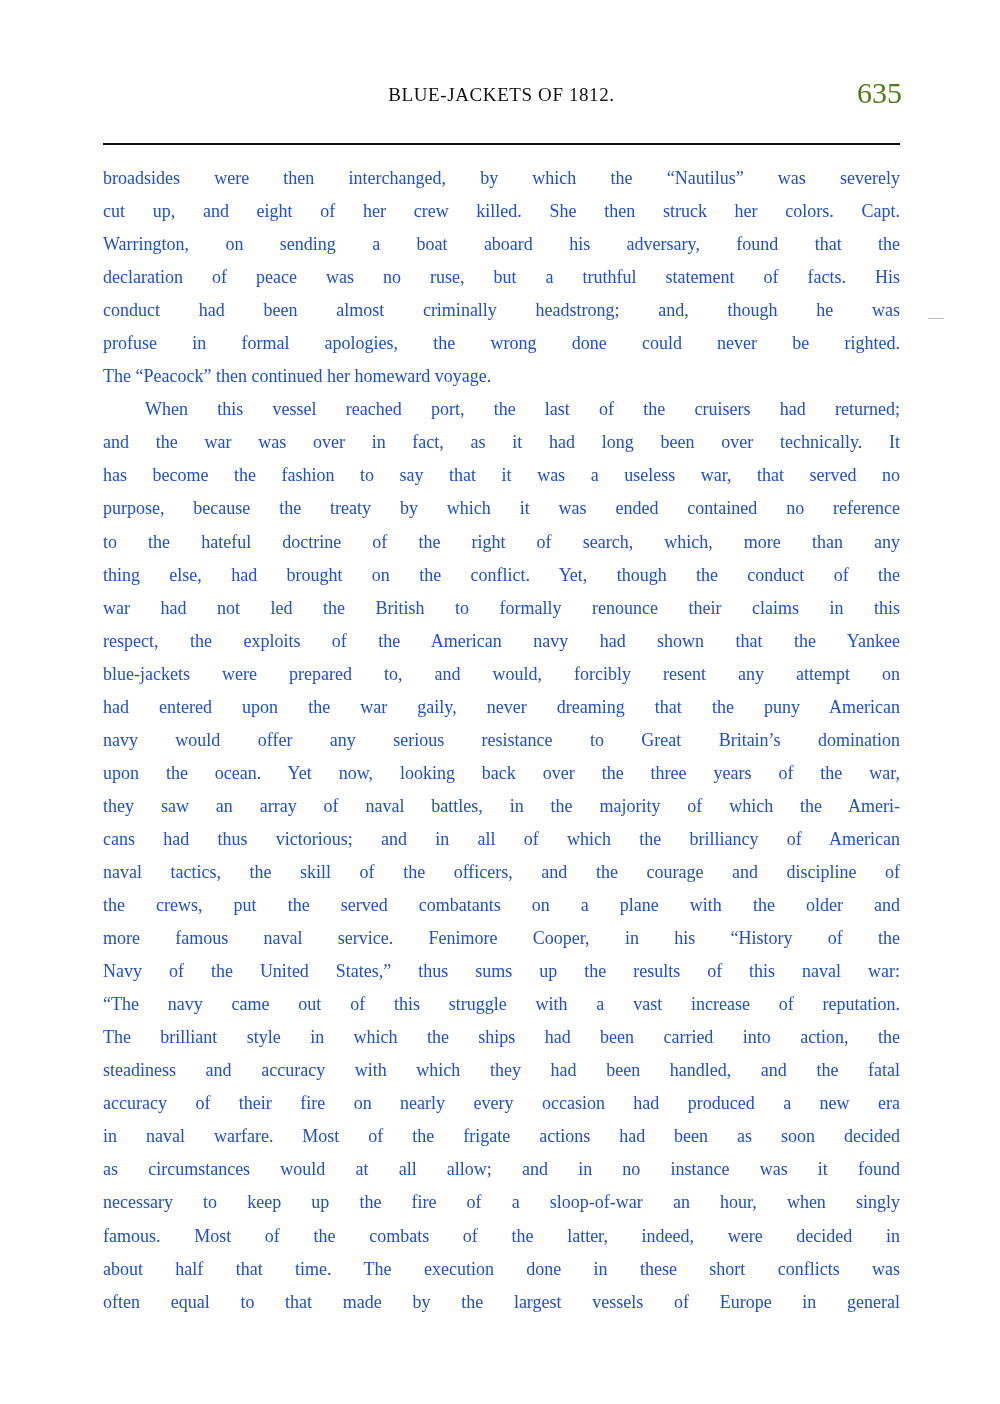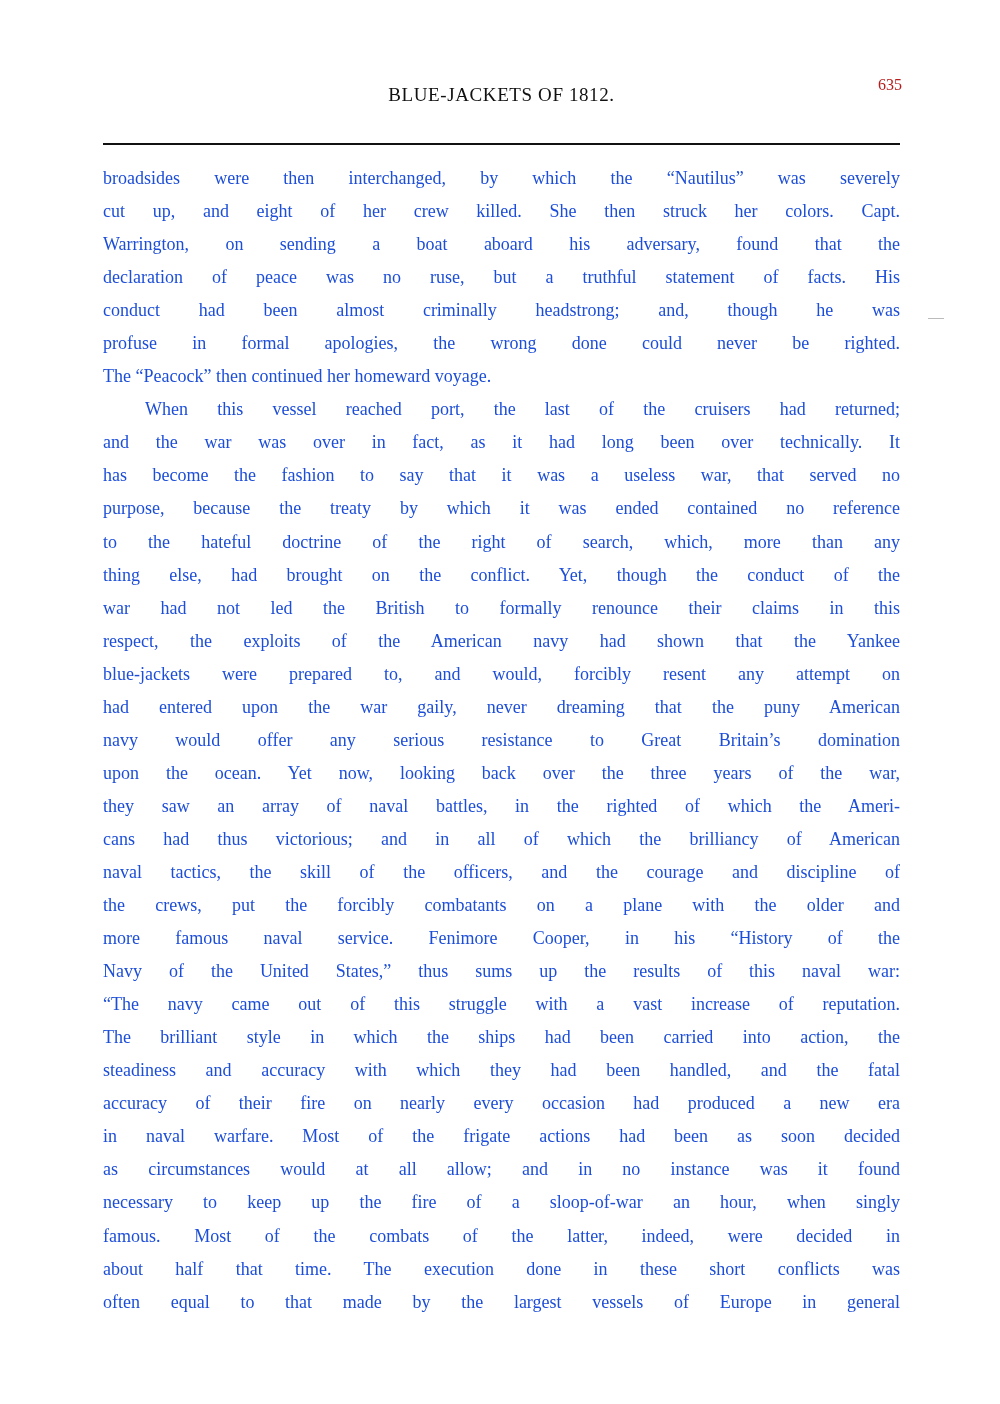--- a/index.html
+++ b/index.html
@@ -35,22 +35,22 @@
       top: 8px;
       text-align: center;
       font-size: 19px;
       letter-spacing: 0.6px;
       color: #111;
     }
     .page-number {
       position: absolute;
       right: -2px;
       top: 0px;
-      font-size: 16px;
-      color: #b91c1c;
+      font-size: 30px;
+      color: #4d7c0f;
     }
     .head-rule {
       position: absolute;
       top: 143px;
       left: 103px;
       width: 797px;
       height: 0;
       border-top: 2px solid #111;
     }
     .body-text {
@@ -115,24 +115,24 @@
       <span class="line">has become the fashion to say that it was a useless war, that served no</span>
       <span class="line">purpose, because the treaty by which it was ended contained no reference</span>
       <span class="line">to the hateful doctrine of the right of search, which, more than any</span>
       <span class="line">thing else, had brought on the conflict.  Yet, though the conduct of the</span>
       <span class="line">war had not led the British to formally renounce their claims in this</span>
       <span class="line">respect, the exploits of the American navy had shown that the Yankee</span>
       <span class="line">blue-jackets were prepared to, and would, forcibly resent any attempt on</span>
       <span class="line">had entered upon the war gaily, never dreaming that the puny American</span>
       <span class="line">navy would offer any serious resistance to Great Britain’s domination</span>
       <span class="line">upon the ocean.  Yet now, looking back over the three years of the war,</span>
-      <span class="line">they saw an array of naval battles, in the righted of which the Ameri-</span>
+      <span class="line">they saw an array of naval battles, in the majority of which the Ameri-</span>
       <span class="line">cans had thus victorious; and in all of which the brilliancy of American</span>
       <span class="line">naval tactics, the skill of the officers, and the courage and discipline of</span>
-      <span class="line">the crews, put the forcibly combatants on a plane with the older and</span>
+      <span class="line">the crews, put the served combatants on a plane with the older and</span>
       <span class="line">more famous naval service.  Fenimore Cooper, in his “History of the</span>
       <span class="line">Navy of the United States,” thus sums up the results of this naval war:</span>
       <span class="line">“The navy came out of this struggle with a vast increase of reputation.</span>
       <span class="line">The brilliant style in which the ships had been carried into action, the</span>
       <span class="line">steadiness and accuracy with which they had been handled, and the fatal</span>
       <span class="line">accuracy of their fire on nearly every occasion had produced a new era</span>
       <span class="line">in naval warfare.  Most of the frigate actions had been as soon decided</span>
       <span class="line">as circumstances would at all allow; and in no instance was it found</span>
       <span class="line">necessary to keep up the fire of a sloop-of-war an hour, when singly</span>
       <span class="line">famous.  Most of the combats of the latter, indeed, were decided in</span>

